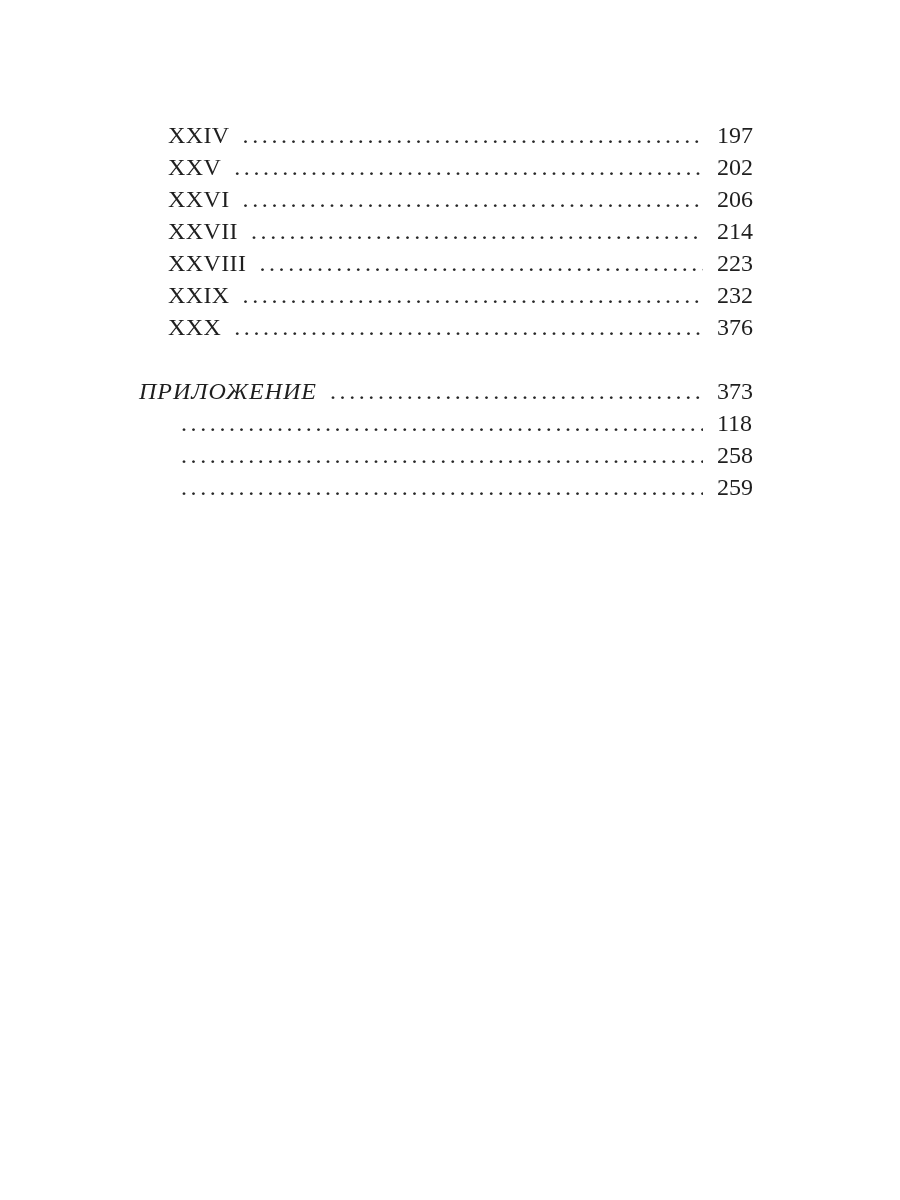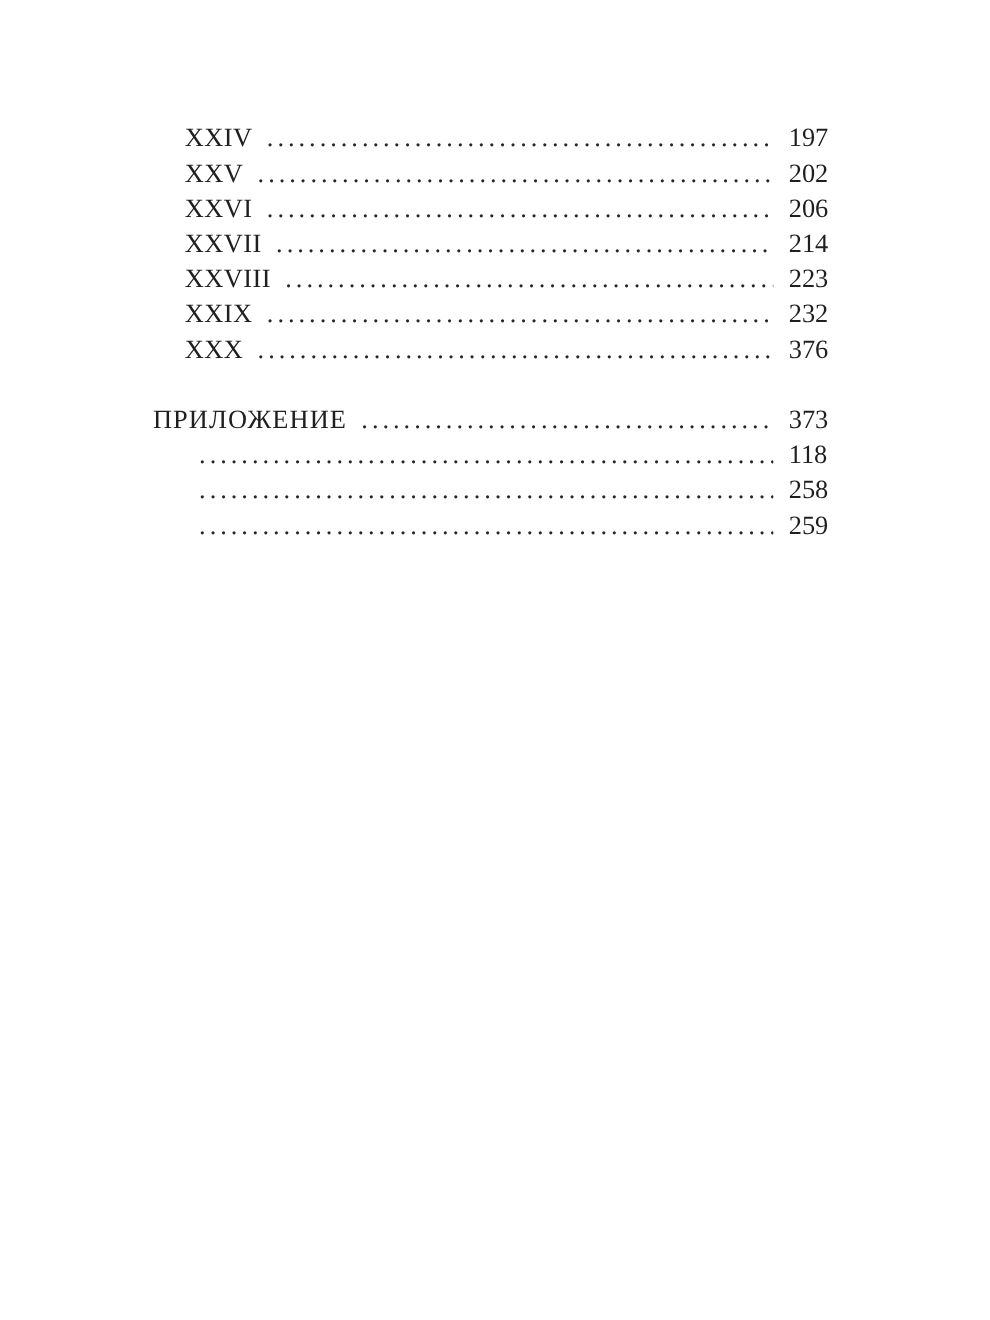--- a/index.html
+++ b/index.html
@@ -16,40 +16,41 @@
   }
   .page {
     position: relative;
     width: 900px;
     height: 1200px;
     background: #ffffff;
   }
   .toc {
     position: absolute;
     left: 139px;
-    top: 110px;
+    top: 119px;
     width: 620px;
   }
   .toc-row {
     display: flex;
     align-items: baseline;
     height: 32px;
     font-size: 24px;
     line-height: 32px;
     white-space: nowrap;
   }
   .toc-row.indented {
     padding-left: 29px;
   }
   .entry-label {
     flex: 0 0 auto;
     letter-spacing: 0.4px;
   }
   .entry-label.caps {
     letter-spacing: 1px;
+    font-style: italic;
   }
   .dot-leader {
     flex: 1 1 auto;
     min-width: 0;
     overflow: hidden;
     white-space: nowrap;
     padding-left: 13px;
     letter-spacing: 3.6px;
     color: #262626;
   }

